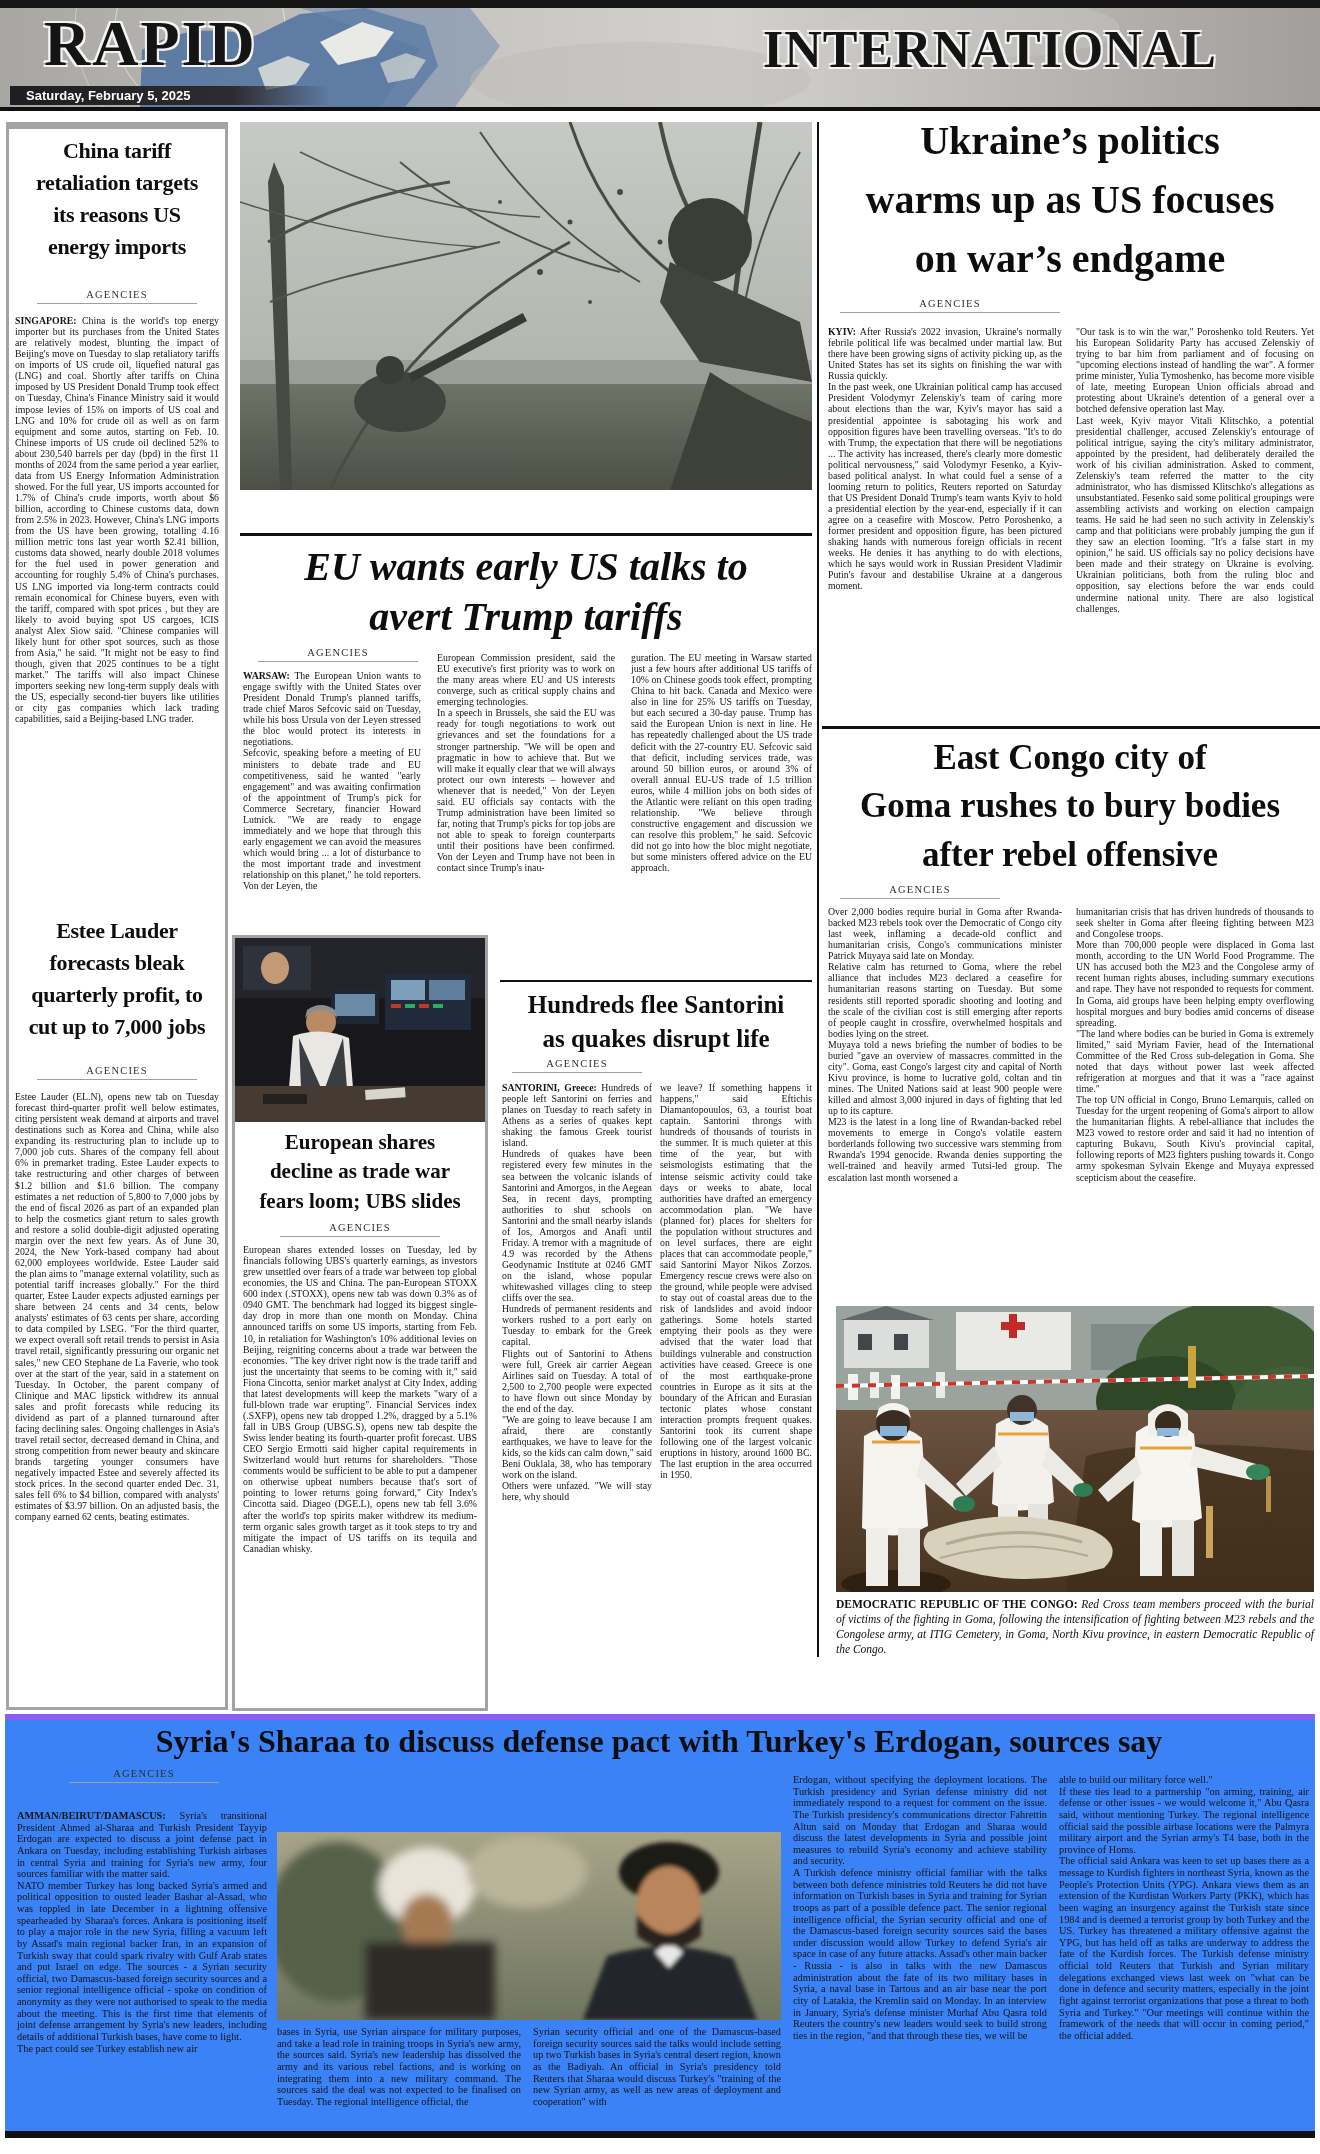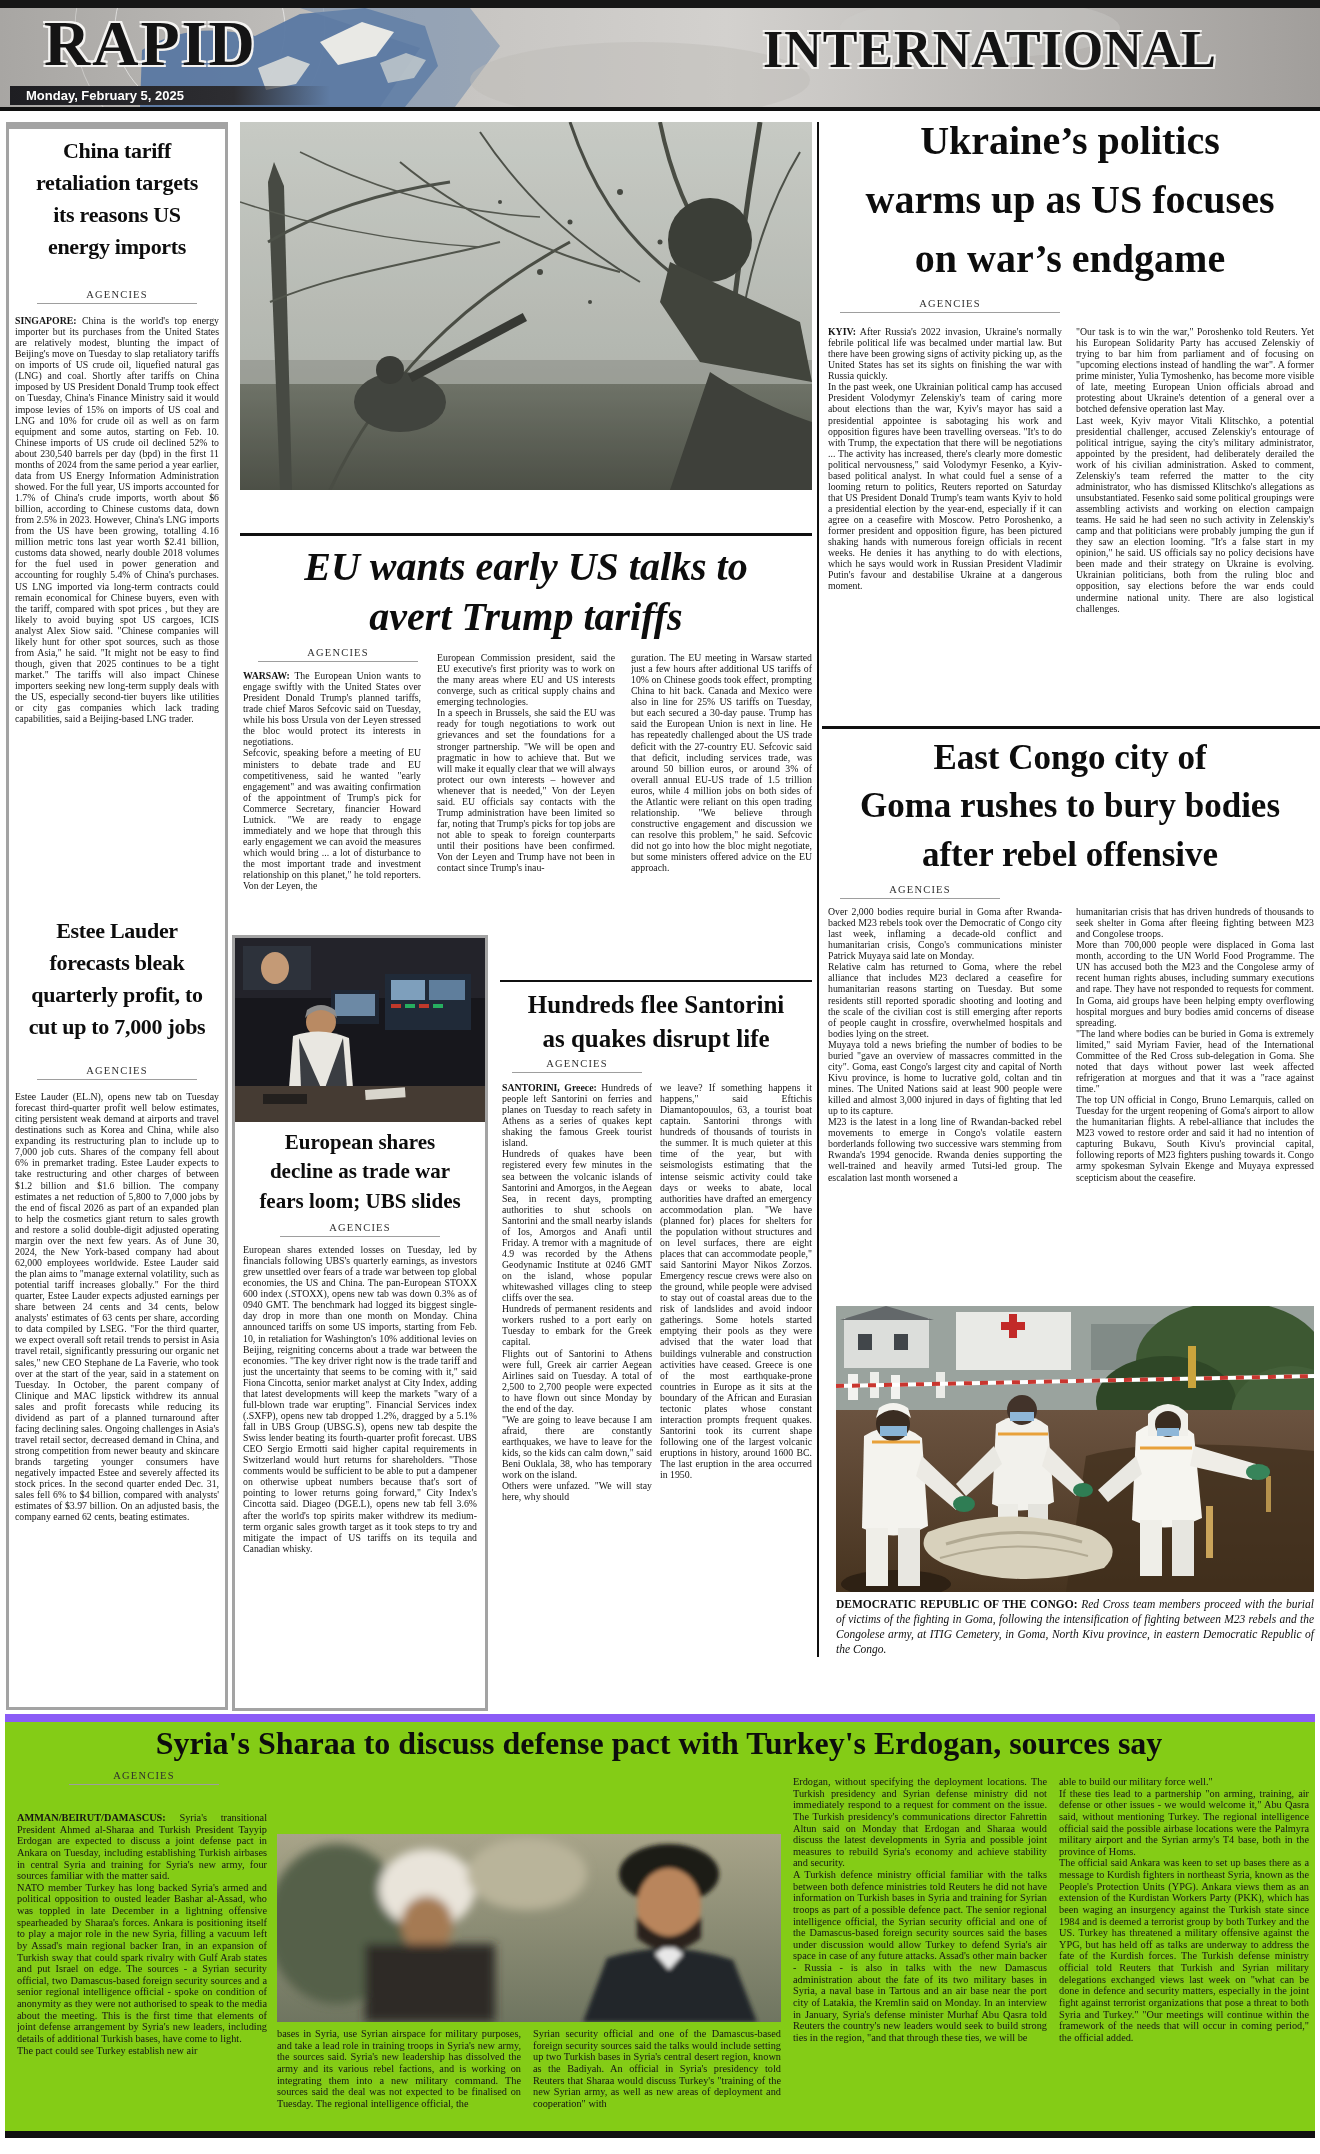--- a/index.html
+++ b/index.html
@@ -19,21 +19,21 @@
   .cap span{font-style:italic;}
   .rule{background:#101010;}
   .graybox{border:3px solid #a3a3a3;background:#fff;}
   .photo-frame{overflow:hidden;background:#888;}
   .photo-frame svg{display:block;width:100%;height:100%;}
   .brand{font-weight:bold;color:#141414;letter-spacing:2px;
          text-shadow:2px 2px 0 #f4f3f1,-2px -2px 0 #f4f3f1,2px -2px 0 #f4f3f1,-2px 2px 0 #f4f3f1,0 2px 0 #f4f3f1,0 -2px 0 #f4f3f1;}
   .datebar{background:linear-gradient(to right,#1e1e22 0%,#2d2d31 70%,rgba(45,45,49,0) 100%);
            color:#ffffff;font-family:"Liberation Sans",sans-serif;font-weight:bold;
            font-size:13px;line-height:19px;padding-left:16px;}
-  .syria-box{background:#84cc16;border-top:8px solid #8b5cf6;border-bottom:7px solid #111;}
+  .syria-box{background:#3b82f6;border-top:6px solid #8b5cf6;border-bottom:7px solid #111;}
 </style>
 </head>
 <body>
 
 <div id="page">
 
   <div class="abs" style="left:0;top:0;width:1320px;height:112px;padding-left:31px;">
     <div class="abs" style="left:0;top:0;width:1320px;height:8px;background:#161616;"></div>
     <div class="abs photo-frame" style="left:0;top:8px;width:1320px;height:99px;">
       <svg viewBox="0 0 1320 99" preserveAspectRatio="none">
@@ -51,21 +51,21 @@
         <path d="M140 99 L142 42 Q190 12 255 28 L300 6 L365 0 L425 18 L438 58 L405 99 Z" fill="#5a78a2" opacity="0.95"></path>
         <path d="M300 0 L470 0 L500 38 L455 99 L380 99 L420 40 Z" fill="#6d88ac" opacity="0.55"></path>
         <path d="M320 34 l42 -20 32 10 -18 24 -38 9 z" fill="#e9e9e5"></path>
         <path d="M258 60 l30 -12 22 8 -14 20 -30 6 z" fill="#dfe0dc" opacity="0.85"></path>
         <path d="M380 55 l26 -10 20 7 -12 18 -26 5 z" fill="#d6d8d4" opacity="0.7"></path>
         <ellipse cx="640" cy="72" rx="170" ry="38" fill="#bcbab6" opacity="0.45"></ellipse>
         <ellipse cx="980" cy="20" rx="140" ry="30" fill="#cfcdca" opacity="0.35"></ellipse>
       </svg>
     </div>
     <div class="abs brand" style="left:44px;top:12px;font-size:64px;line-height:1;">RAPID</div>
-    <div class="abs datebar" style="left:10px;top:86px;width:320px;height:19px;">Monday, February 5, 2025</div>
+    <div class="abs datebar" style="left:10px;top:86px;width:320px;height:19px;">Saturday, February 5, 2025</div>
     <div class="abs brand" style="left:670px;top:24px;width:640px;font-size:52px;line-height:1;text-align:center;letter-spacing:1px;">INTERNATIONAL</div>
     <div class="abs rule" style="left:0;top:107px;width:1320px;height:4px;"></div>
   </div>
 
   <div class="abs graybox" style="left:6px;top:122px;width:222px;height:1588px;border-top-width:7px;">
     <div class="abs hl" style="left:3px;top:6px;width:210px;font-size:22px;line-height:1.45;letter-spacing:-0.3px;">China tariff
 retaliation targets
 its reasons US
 energy imports</div>
     <div class="abs ag" style="left:28px;top:160px;width:160px;">AGENCIES</div>

